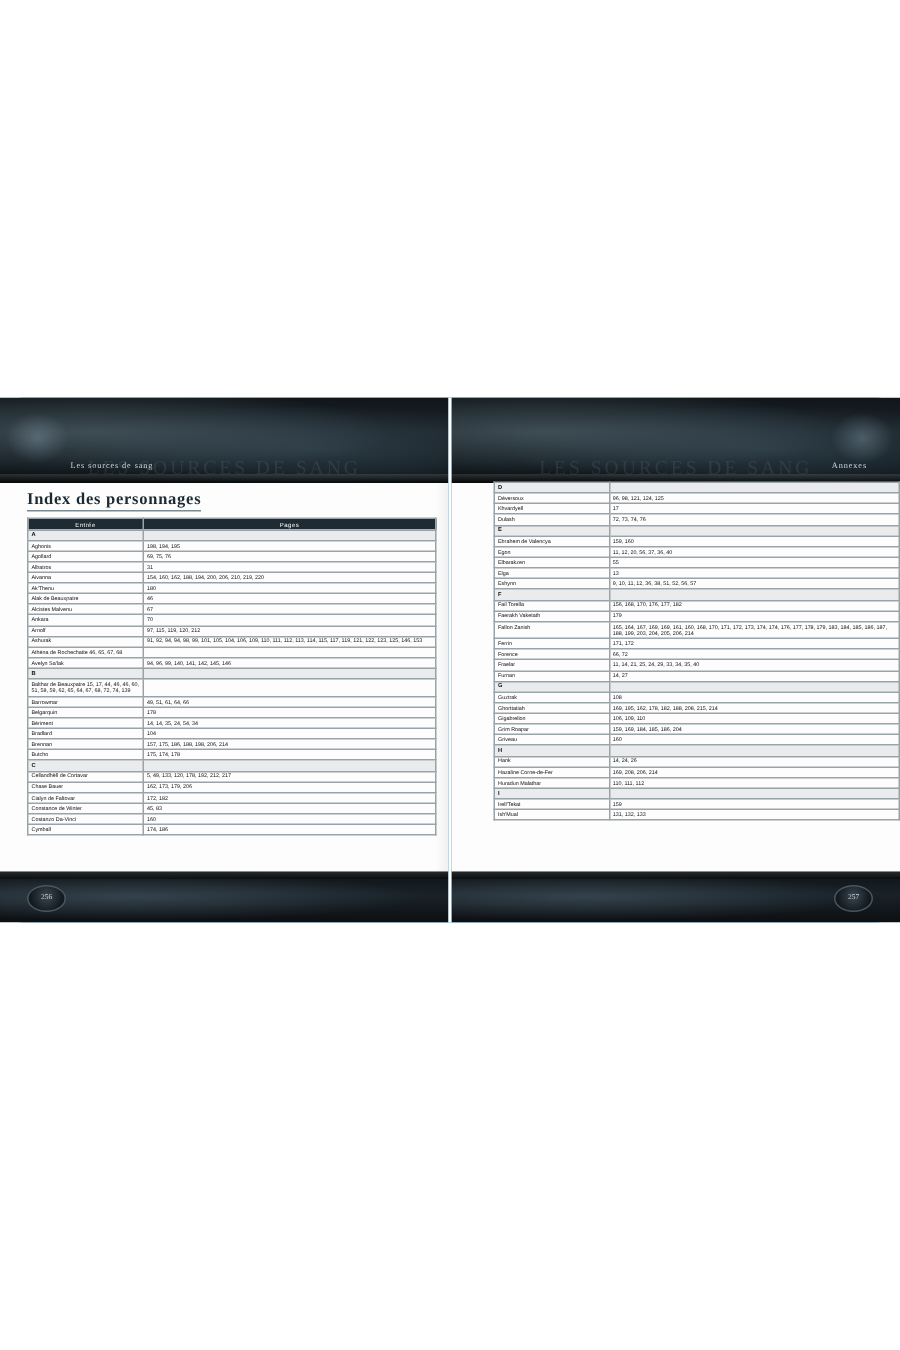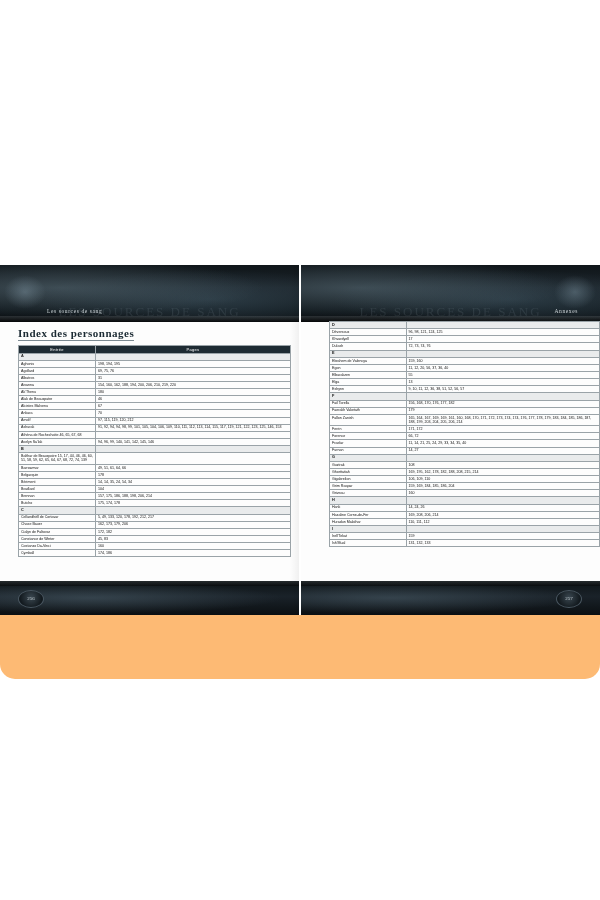--- a/index.html
+++ b/index.html
@@ -1,18 +1,18 @@
 <!DOCTYPE html>
 <html><head>
 <meta charset="utf-8">
 <style>
   html,body{margin:0;padding:0;background:#ffffff;}
   body{width:600px;height:900px;font-family:"Liberation Sans",sans-serif;}
   .page{position:absolute;left:0;top:0;width:600px;height:900px;background:#fff;}
-  .spread{position:absolute;left:0;top:265px;width:600px;height:414px;background:#fdba74;border-radius:15px;}
+  .spread{position:absolute;left:0;top:265px;width:600px;height:350px;background:#0369a1;border-radius:15px;}
   .half{position:absolute;top:0;width:299px;height:350px;background:#fdfdfd;overflow:hidden;}
   .half.left{left:0;}
   .half.right{left:301px;}
   .gutter{position:absolute;left:299px;top:0;width:2px;height:350px;background:#ffffff;}
 
   
   .band{position:absolute;left:0;top:0;width:100%;height:57px;
         background:
           radial-gradient(ellipse at 20% 40%, rgba(90,110,120,.55), rgba(0,0,0,0) 60%),
           radial-gradient(ellipse at 70% 60%, rgba(70,95,110,.45), rgba(0,0,0,0) 60%),

